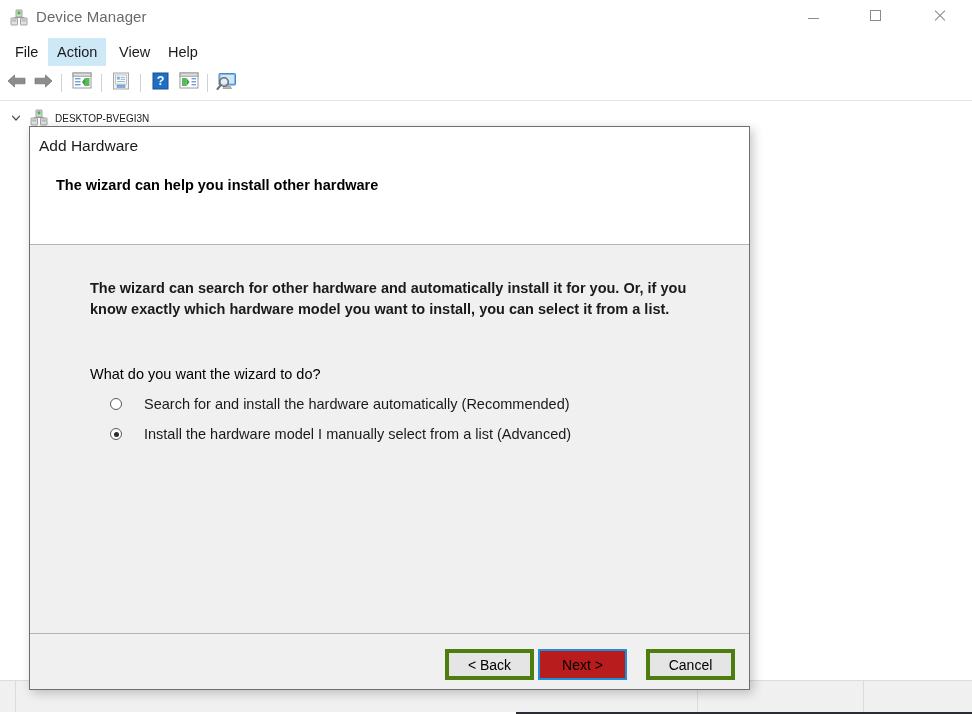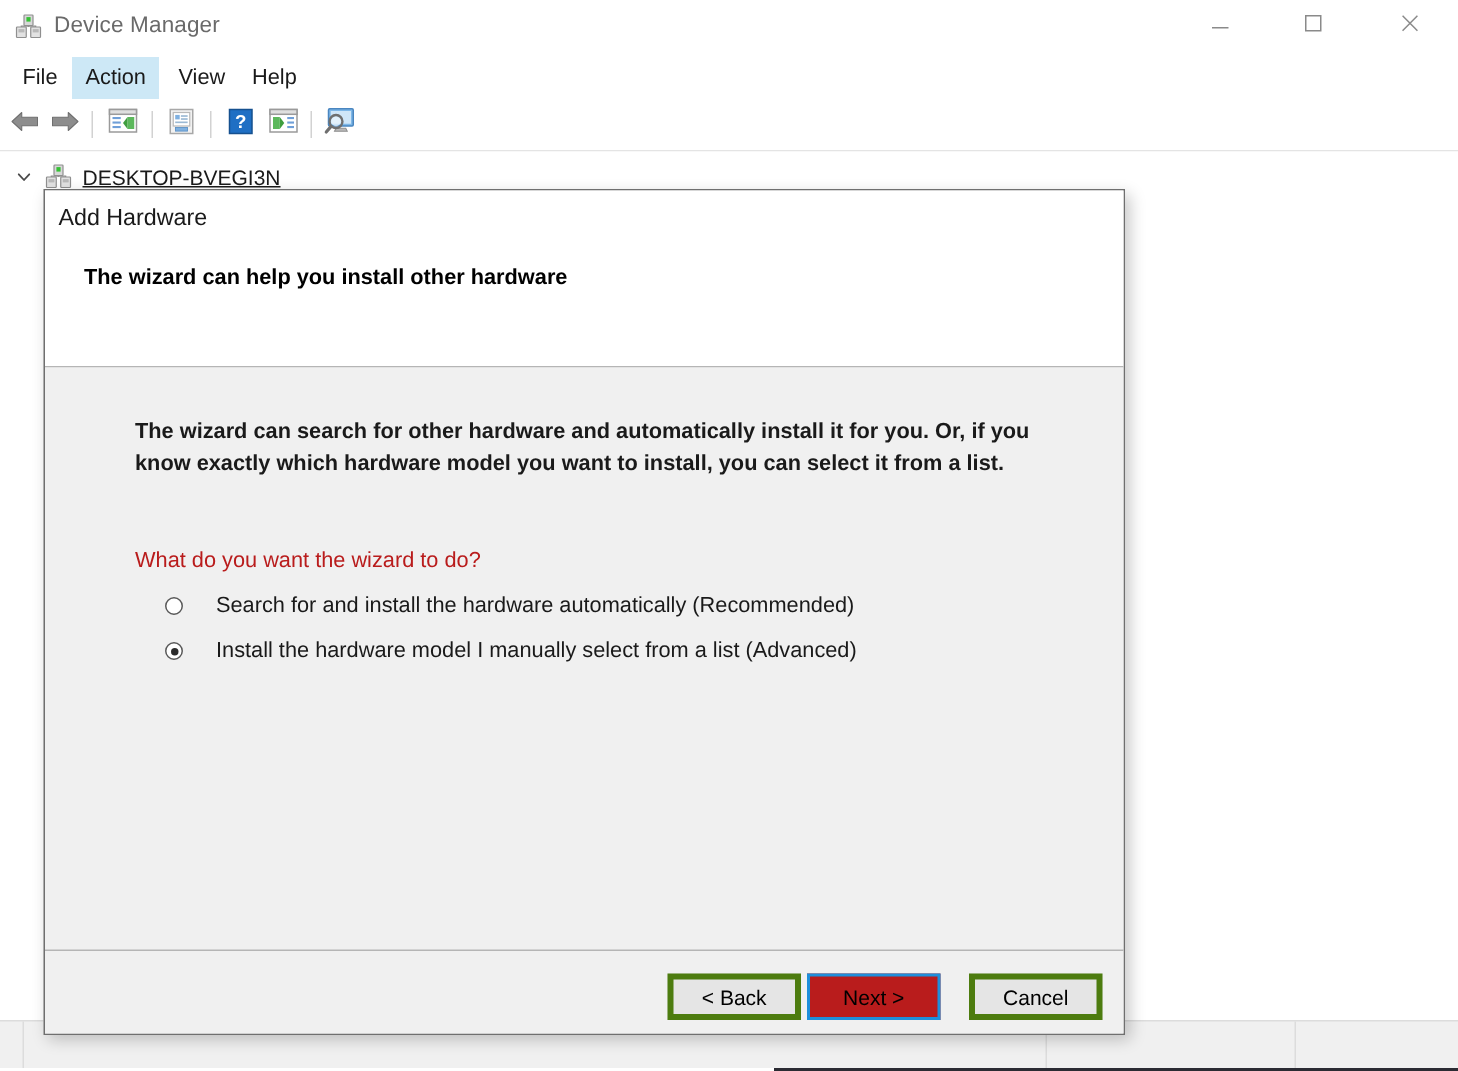--- a/index.html
+++ b/index.html
@@ -151,24 +151,23 @@
     justify-content: center;
     margin-left: 6px;
   }
   .tree-icon {
     width: 18px;
     height: 18px;
     margin-left: 4px;
   }
   .tree-label {
     margin-left: 7px;
-    font-size: 14px;
+    font-size: 10px;
     color: #1a1a1a;
     white-space: nowrap;
-    text-decoration: underline;
   }
 
   
   .status-strip {
     position: absolute;
     left: 0; bottom: 0;
     width: 972px;
     height: 33px;
     background: #f0f0f0;
     border-top: 1px solid #dcdcdc;
@@ -245,21 +244,21 @@
     width: 605px;
     font-size: 14.5px;
     color: #1a1a1a;
     line-height: 21px;
     font-weight: bold;
   }
   .body-question {
     position: absolute;
     left: 60px; top: 121px;
     font-size: 14.5px;
-    color: #b91c1c;
+    color: #000000;
     white-space: nowrap;
   }
   .radio-row {
     position: absolute;
     left: 80px;
     display: flex;
     align-items: center;
   }
   .radio-row.r1 { top: 151px; }
   .radio-row.r2 { top: 181px; }

